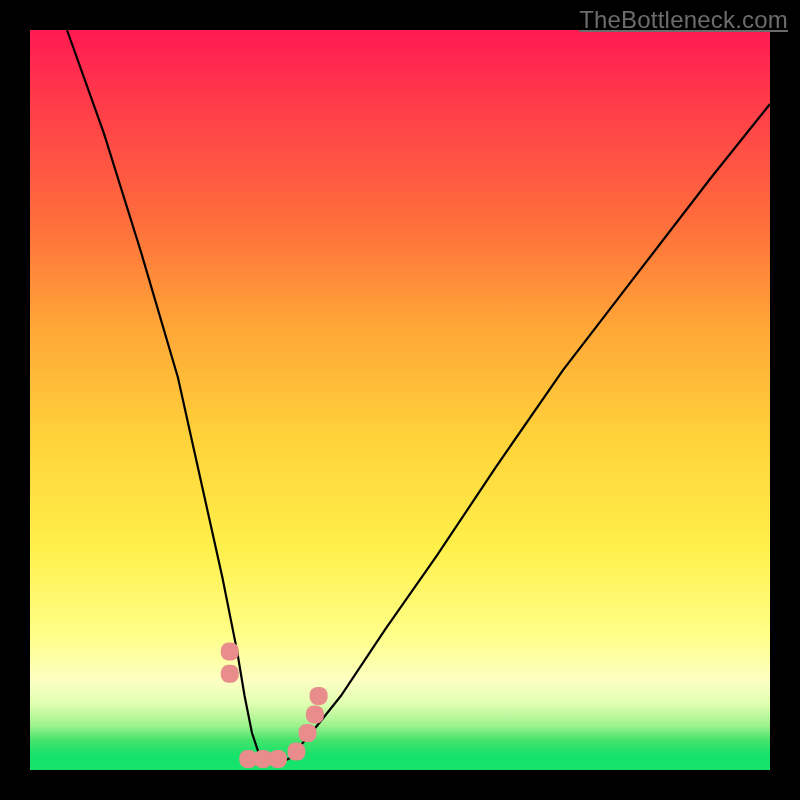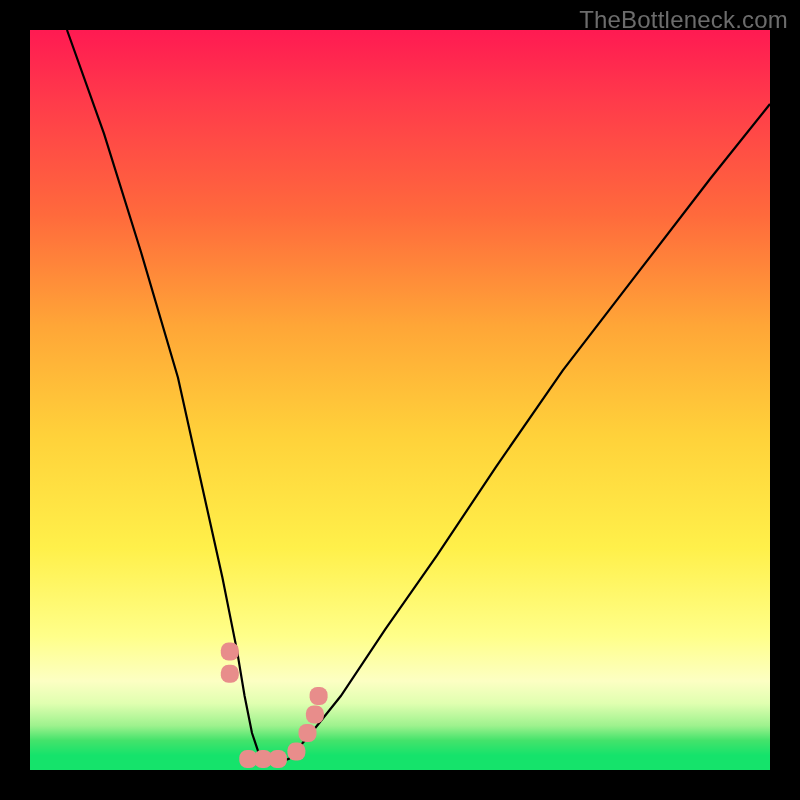--- a/index.html
+++ b/index.html
@@ -45,20 +45,21 @@
   }
   .watermark {
     position: absolute;
     top: 6px;
     right: 12px;
     font-family: Arial, Helvetica, sans-serif;
     font-size: 24px;
     color: #6c6c6c;
     font-weight: 500;
     letter-spacing: 0.2px;
+    text-decoration: underline;
   }
   svg.curve {
     position: absolute;
     left: 0;
     top: 0;
     width: 740px;
     height: 740px;
     overflow: visible;
   }
 </style>

